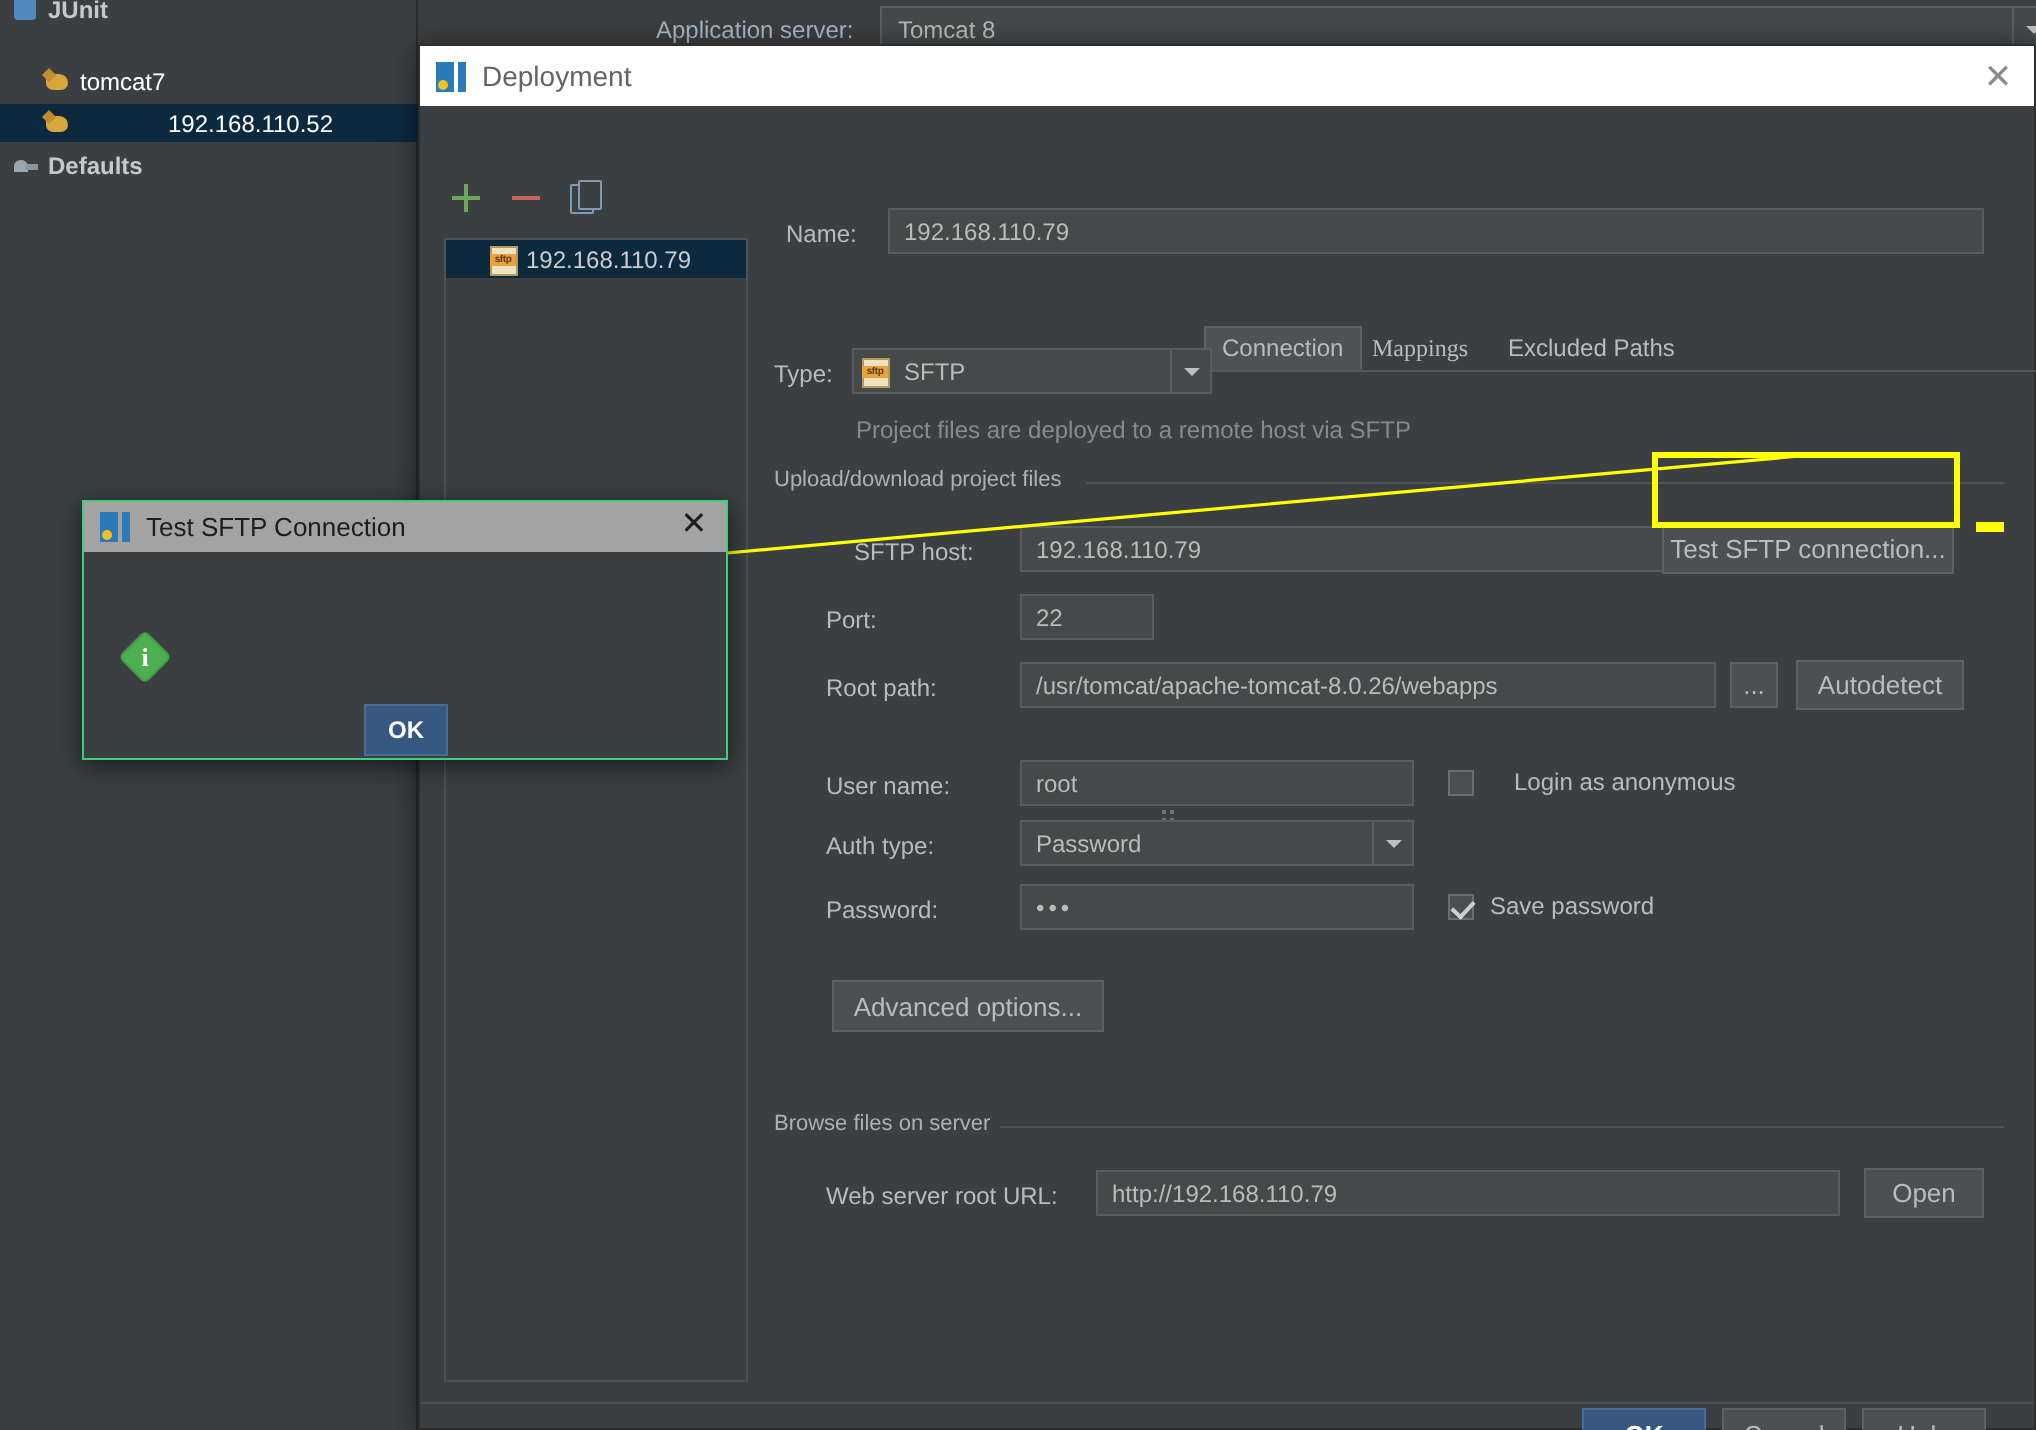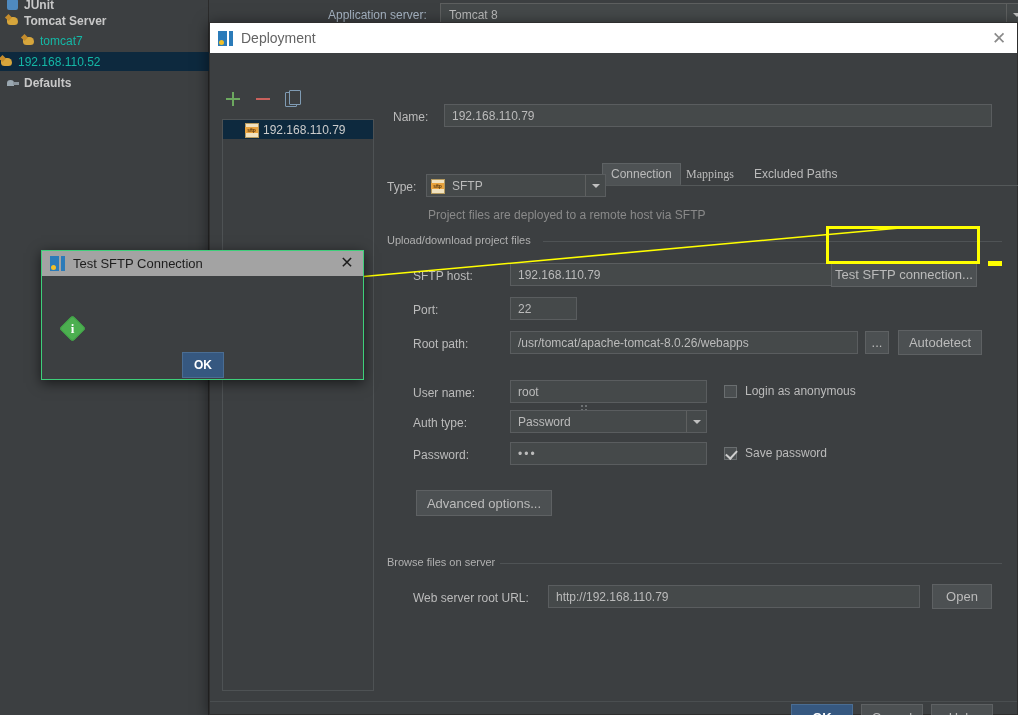--- a/index.html
+++ b/index.html
@@ -19,21 +19,21 @@
   
   .tree-panel {
     position:absolute; left:0; top:0; width:209px; height:715px;
     background:#3c3f41; border-right:1px solid #2b2b2b;
   }
   .tree-row {
     position:absolute; left:0; width:209px; height:19px;
     display:flex; align-items:center; white-space:nowrap;
   }
   .tree-row.sel { background:#0d293e; }
-  .tree-label { font-size:12px; color:#14b8a6; }
+  .tree-label { font-size:12px; color:#ffffff; }
   .tree-label.bold { font-weight:bold; color:#c8c8c8; }
 
   .ic { display:inline-block; position:relative; flex:0 0 auto; }
 
   
   .ic-tomcat { width:14px; height:13px; margin-right:4px; }
   .ic-tomcat::before{
     content:""; position:absolute; left:1px; top:3px; width:11px; height:8px;
     background:#d7a63c; border-radius:2px 5px 4px 4px;
   }
@@ -248,29 +248,25 @@
 
 <div id="root">
 
   <div class="bg-root"></div>
 
   <div class="tree-panel">
     <div class="tree-row" style="top:-5px;padding-left:6px;">
       <span class="ic ic-junit"></span>
       <span class="tree-label bold">JUnit</span>
     </div>
-    <div class="tree-row" style="top:11px;padding-left:6px;">
-      <span class="ic ic-tomcat"></span>
-      <span class="tree-label bold">Tomcat Server</span>
-    </div>
     <div class="tree-row" style="top:31px;padding-left:22px;">
       <span class="ic ic-tomcat"></span>
       <span class="tree-label">tomcat7</span>
     </div>
-    <div class="tree-row sel" style="top:52px;">
+    <div class="tree-row sel" style="top:52px;padding-left:22px;gap:44px;">
       <span class="ic ic-tomcat"></span>
       <span class="tree-label">192.168.110.52</span>
     </div>
     <div class="tree-row" style="top:73px;padding-left:6px;">
       <span class="ic ic-defaults"></span>
       <span class="tree-label bold">Defaults</span>
     </div>
   </div>
 
   <div class="appserver-strip">
@@ -337,35 +333,35 @@
         <span style="margin-left:3px;">SFTP</span>
         <span class="combo-arrow">
             <i class="caret"></i>
           </span>
       </div>
       <div class="lbl abs" style="left:218px;top:155px;color:#8a8a8a;">Project files are deployed to a remote host via SFTP</div>
 
       <div class="group-label" style="left:177px;top:181px;">Upload/download project files</div>
       <div class="group-line" style="left:333px;top:188px;width:459px;"></div>
 
-      <div class="lbl abs" style="left:203px;top:216px;">SFTP host:</div>
+      <div class="lbl abs" style="left:217px;top:216px;">SFTP host:</div>
       <div class="field abs" style="left:300px;top:210px;width:338px;">192.168.110.79</div>
       <div class="btn abs" style="left:621px;top:209px;width:146px;">Test SFTP connection...</div>
 
       <div class="lbl abs" style="left:203px;top:250px;">Port:</div>
       <div class="field abs" style="left:300px;top:244px;width:67px;">22</div>
 
       <div class="lbl abs" style="left:203px;top:284px;">Root path:</div>
       <div class="field abs" style="left:300px;top:278px;width:348px;">/usr/tomcat/apache-tomcat-8.0.26/webapps</div>
       <div class="btn abs" style="left:655px;top:278px;width:24px;height:23px;">...</div>
       <div class="btn abs" style="left:688px;top:277px;width:84px;">Autodetect</div>
 
       <div class="lbl abs" style="left:203px;top:333px;">User name:</div>
       <div class="field abs" style="left:300px;top:327px;width:197px;">root</div>
-      <div class="abs" style="left:514px;top:331px;display:flex;align-items:center;gap:8px;">
+      <div class="abs" style="left:514px;top:331px;display:flex;align-items:center;gap:20px;">
         <span class="cbox"></span>
         <span class="lbl">Login as anonymous</span>
       </div>
 
       <div class="lbl abs" style="left:203px;top:363px;">Auth type:</div>
       <div class="field abs" style="left:300px;top:357px;width:197px;">
         <span>Password</span>
         <span class="combo-arrow">
             <i class="caret"></i>
           </span>

